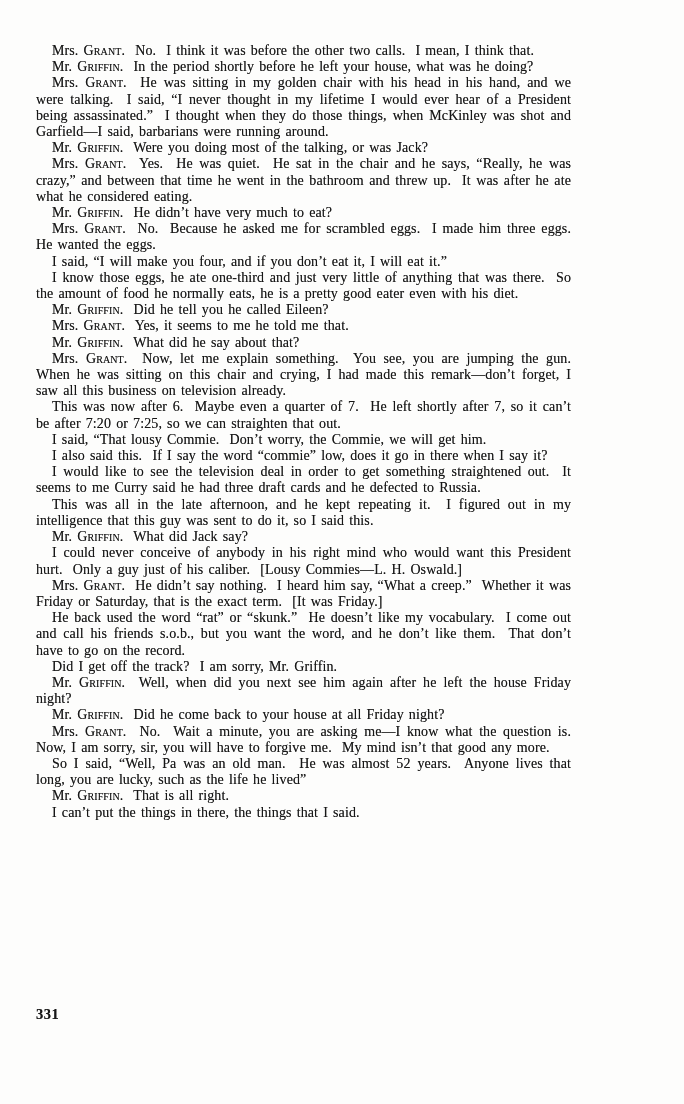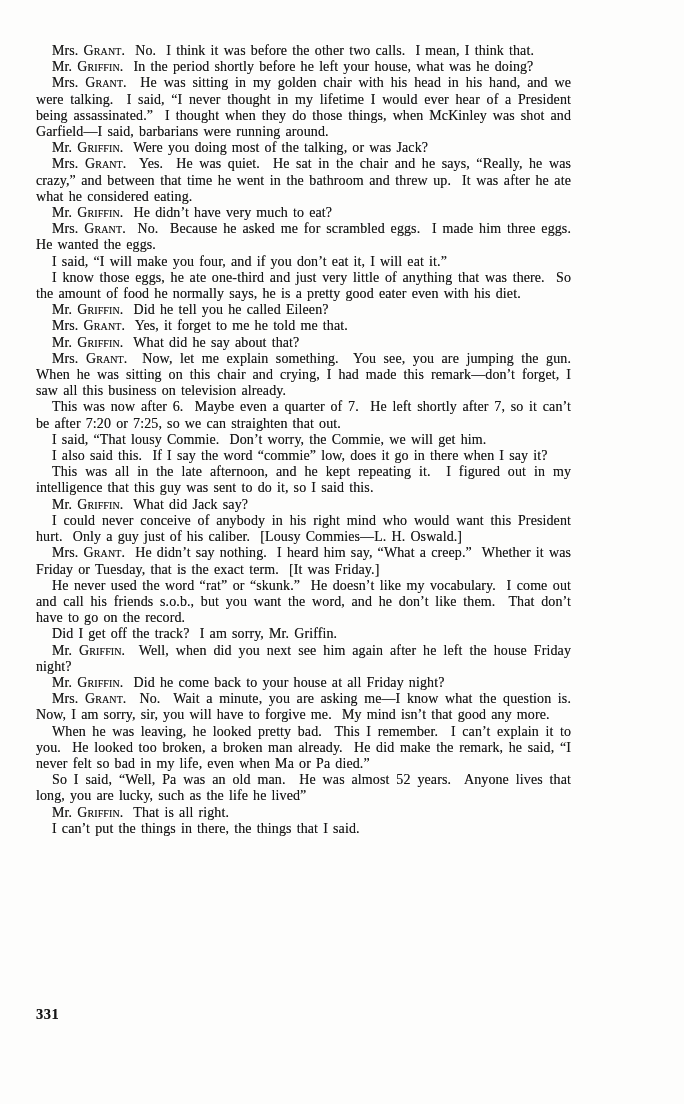--- a/index.html
+++ b/index.html
@@ -54,36 +54,36 @@
 <div class="page">
   <div class="text-block">
       <p class="para"><span class="speaker"><span class="speaker-title">Mrs.</span> <span class="speaker-name">Grant.</span></span><span class="speaker-gap">  </span><span class="para-text">No.  I think it was before the other two calls.  I mean, I think that.</span></p>
       <p class="para"><span class="speaker"><span class="speaker-title">Mr.</span> <span class="speaker-name">Griffin.</span></span><span class="speaker-gap">  </span><span class="para-text">In the period shortly before he left your house, what was he doing?</span></p>
       <p class="para"><span class="speaker"><span class="speaker-title">Mrs.</span> <span class="speaker-name">Grant.</span></span><span class="speaker-gap">  </span><span class="para-text">He was sitting in my golden chair with his head in his hand, and we were talking.  I said, “I never thought in my lifetime I would ever hear of a President being assassinated.”  I thought when they do those things, when McKinley was shot and Garfield—I said, barbarians were running around.</span></p>
       <p class="para"><span class="speaker"><span class="speaker-title">Mr.</span> <span class="speaker-name">Griffin.</span></span><span class="speaker-gap">  </span><span class="para-text">Were you doing most of the talking, or was Jack?</span></p>
       <p class="para"><span class="speaker"><span class="speaker-title">Mrs.</span> <span class="speaker-name">Grant.</span></span><span class="speaker-gap">  </span><span class="para-text">Yes.  He was quiet.  He sat in the chair and he says, “Really, he was crazy,” and between that time he went in the bathroom and threw up.  It was after he ate what he considered eating.</span></p>
       <p class="para"><span class="speaker"><span class="speaker-title">Mr.</span> <span class="speaker-name">Griffin.</span></span><span class="speaker-gap">  </span><span class="para-text">He didn’t have very much to eat?</span></p>
       <p class="para"><span class="speaker"><span class="speaker-title">Mrs.</span> <span class="speaker-name">Grant.</span></span><span class="speaker-gap">  </span><span class="para-text">No.  Because he asked me for scrambled eggs.  I made him three eggs.  He wanted the eggs.</span></p>
       <p class="para"><span class="para-text">I said, “I will make you four, and if you don’t eat it, I will eat it.”</span></p>
-      <p class="para"><span class="para-text">I know those eggs, he ate one-third and just very little of anything that was there.  So the amount of food he normally says, he is a pretty good eater even with his diet.</span></p>
+      <p class="para"><span class="para-text">I know those eggs, he ate one-third and just very little of anything that was there.  So the amount of food he normally eats, he is a pretty good eater even with his diet.</span></p>
       <p class="para"><span class="speaker"><span class="speaker-title">Mr.</span> <span class="speaker-name">Griffin.</span></span><span class="speaker-gap">  </span><span class="para-text">Did he tell you he called Eileen?</span></p>
-      <p class="para"><span class="speaker"><span class="speaker-title">Mrs.</span> <span class="speaker-name">Grant.</span></span><span class="speaker-gap">  </span><span class="para-text">Yes, it forget to me he told me that.</span></p>
+      <p class="para"><span class="speaker"><span class="speaker-title">Mrs.</span> <span class="speaker-name">Grant.</span></span><span class="speaker-gap">  </span><span class="para-text">Yes, it seems to me he told me that.</span></p>
       <p class="para"><span class="speaker"><span class="speaker-title">Mr.</span> <span class="speaker-name">Griffin.</span></span><span class="speaker-gap">  </span><span class="para-text">What did he say about that?</span></p>
       <p class="para"><span class="speaker"><span class="speaker-title">Mrs.</span> <span class="speaker-name">Grant.</span></span><span class="speaker-gap">  </span><span class="para-text">Now, let me explain something.  You see, you are jumping the gun.  When he was sitting on this chair and crying, I had made this remark—don’t forget, I saw all this business on television already.</span></p>
       <p class="para"><span class="para-text">This was now after 6.  Maybe even a quarter of 7.  He left shortly after 7, so it can’t be after 7:20 or 7:25, so we can straighten that out.</span></p>
       <p class="para"><span class="para-text">I said, “That lousy Commie.  Don’t worry, the Commie, we will get him.</span></p>
       <p class="para"><span class="para-text">I also said this.  If I say the word “commie” low, does it go in there when I say it?</span></p>
+      <p class="para"><span class="para-text">I would like to see the television deal in order to get something straightened out.  It seems to me Curry said he had three draft cards and he defected to Russia.</span></p>
       <p class="para"><span class="para-text">This was all in the late afternoon, and he kept repeating it.  I figured out in my intelligence that this guy was sent to do it, so I said this.</span></p>
       <p class="para"><span class="speaker"><span class="speaker-title">Mr.</span> <span class="speaker-name">Griffin.</span></span><span class="speaker-gap">  </span><span class="para-text">What did Jack say?</span></p>
       <p class="para"><span class="para-text">I could never conceive of anybody in his right mind who would want this President hurt.  Only a guy just of his caliber.  [Lousy Commies—L. H. Oswald.]</span></p>
-      <p class="para"><span class="speaker"><span class="speaker-title">Mrs.</span> <span class="speaker-name">Grant.</span></span><span class="speaker-gap">  </span><span class="para-text">He didn’t say nothing.  I heard him say, “What a creep.”  Whether it was Friday or Tuesday, that is the exact term.  [It was Friday.]</span></p>
-      <p class="para"><span class="para-text">He never used the word “rat” or “skunk.”  He doesn’t like my vocabulary.  I come out and call his friends s.o.b., but you want the word, and he don’t like them.  That don’t have to go on the record.</span></p>
+      <p class="para"><span class="speaker"><span class="speaker-title">Mrs.</span> <span class="speaker-name">Grant.</span></span><span class="speaker-gap">  </span><span class="para-text">He didn’t say nothing.  I heard him say, “What a creep.”  Whether it was Friday or Saturday, that is the exact term.  [It was Friday.]</span></p>
+      <p class="para"><span class="para-text">He back used the word “rat” or “skunk.”  He doesn’t like my vocabulary.  I come out and call his friends s.o.b., but you want the word, and he don’t like them.  That don’t have to go on the record.</span></p>
       <p class="para"><span class="para-text">Did I get off the track?  I am sorry, Mr. Griffin.</span></p>
       <p class="para"><span class="speaker"><span class="speaker-title">Mr.</span> <span class="speaker-name">Griffin.</span></span><span class="speaker-gap">  </span><span class="para-text">Well, when did you next see him again after he left the house Friday night?</span></p>
       <p class="para"><span class="speaker"><span class="speaker-title">Mr.</span> <span class="speaker-name">Griffin.</span></span><span class="speaker-gap">  </span><span class="para-text">Did he come back to your house at all Friday night?</span></p>
       <p class="para"><span class="speaker"><span class="speaker-title">Mrs.</span> <span class="speaker-name">Grant.</span></span><span class="speaker-gap">  </span><span class="para-text">No.  Wait a minute, you are asking me—I know what the question is.  Now, I am sorry, sir, you will have to forgive me.  My mind isn’t that good any more.</span></p>
-      <p class="para"><span class="para-text">When he was leaving, he looked pretty bad.  This I remember.  I can’t explain it to you.  He looked too broken, a broken man already.  He did make the remark, he said, “I never felt so bad in my life, even when Ma or Pa died.”</span></p>
       <p class="para"><span class="para-text">So I said, “Well, Pa was an old man.  He was almost 52 years.  Anyone lives that long, you are lucky, such as the life he lived”</span></p>
       <p class="para"><span class="speaker"><span class="speaker-title">Mr.</span> <span class="speaker-name">Griffin.</span></span><span class="speaker-gap">  </span><span class="para-text">That is all right.</span></p>
       <p class="para"><span class="para-text">I can’t put the things in there, the things that I said.</span></p>
     </div>
   <div class="page-number">331</div>
 </div>
 
 </body></html>

